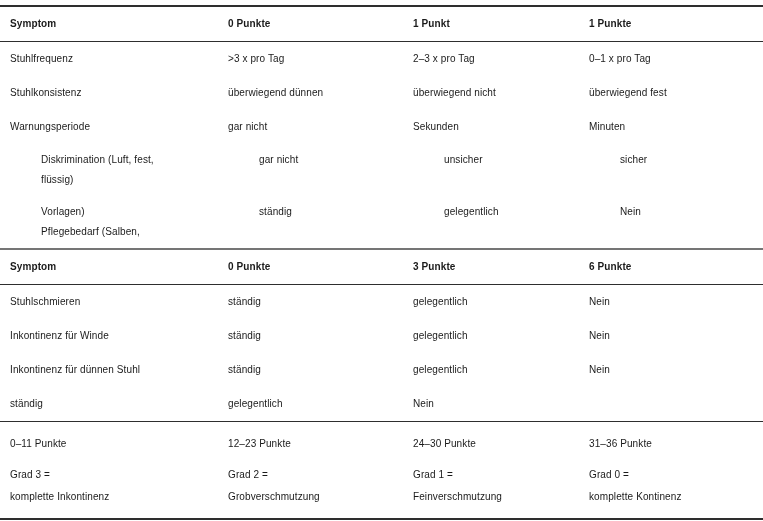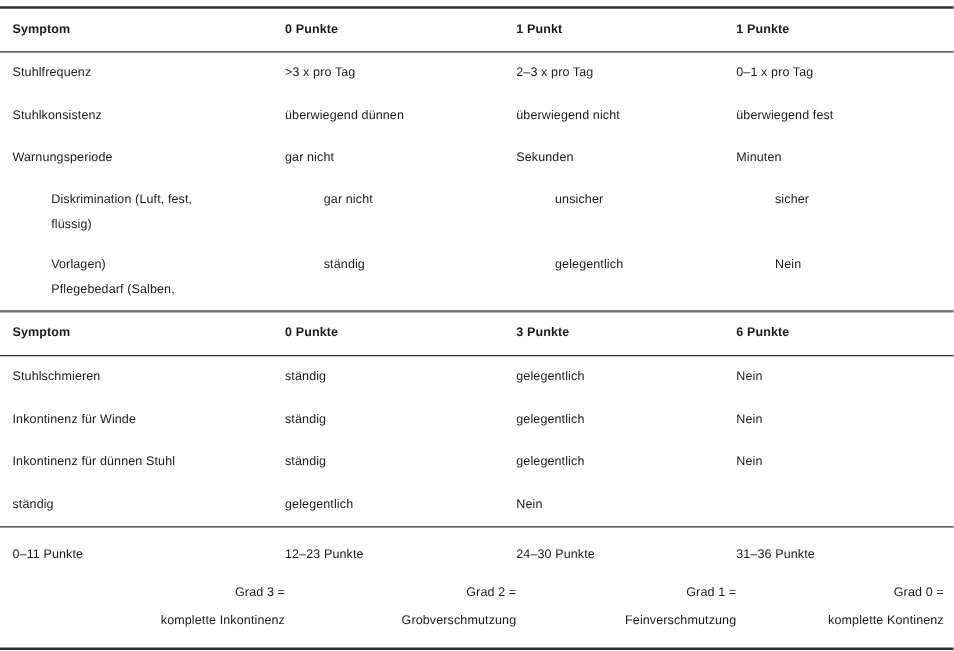--- a/index.html
+++ b/index.html
@@ -30,21 +30,21 @@
   .row.double { padding-top: 6px; padding-bottom: 6px; margin-left: 31px; }
   .cell {
     font-size: 10px;
     line-height: 20px;
     letter-spacing: 0.1px;
   }
   .row.header .cell { font-weight: bold; }
   .line { display: block; }
   .footer-ranges { padding: 12px 8px 5px 10px; }
   .footer-grades { padding: 5px 8px 10px 10px; }
-  .footer-grades .cell { line-height: 22px; text-align: right; }
+  .footer-grades .cell { line-height: 22px; }
 </style>
 </head>
 <body>
 
 <div class="table">
 
   <div class="rule"></div>
 
   <div class="row header">
     <div class="cell">Symptom</div>

